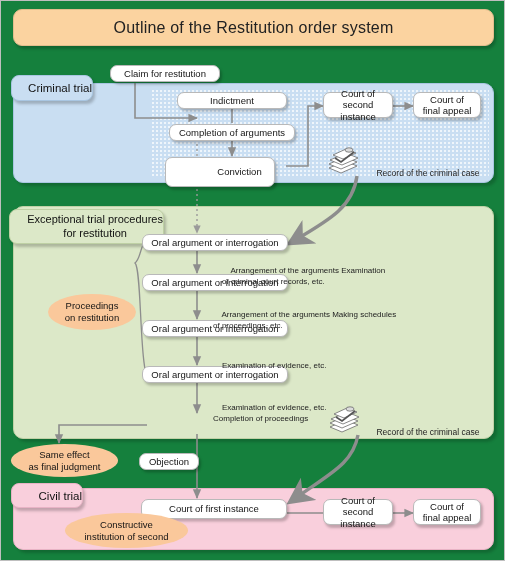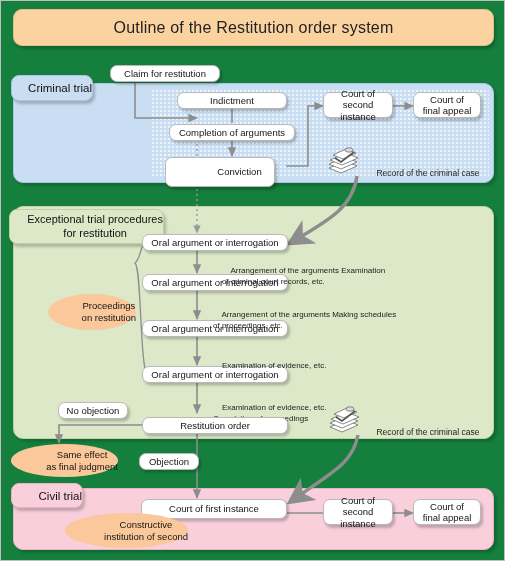--- a/index.html
+++ b/index.html
@@ -41,21 +41,21 @@
      background:#f9cfdc;border:1px solid #e8b3c5;font-size:11.5px;color:#111;padding-left:16px;}
 
   
   .box{position:absolute;background:#ffffff;border:1px solid #b9b9b9;border-radius:7px;
        box-sizing:border-box;box-shadow:2px 2.5px 2.5px rgba(0,0,0,.22);
        display:flex;align-items:center;justify-content:center;text-align:center;
        font-size:9.5px;color:#141414;line-height:1.18;padding:0 3px;}
 
   
   .ellipse{position:absolute;background:#fac89b;border-radius:50%;
-       display:flex;align-items:center;justify-content:flex-end;text-align:center;
+       display:flex;align-items:center;justify-content:center;text-align:center;
        font-size:9.5px;color:#141414;line-height:1.25;}
 
   
   .note{position:absolute;font-size:8px;color:#222;line-height:1.3;white-space:pre;}
 
   
   #wires{position:absolute;left:0;top:0;width:505px;height:561px;pointer-events:none;}
 </style>
 </head>
 <body>
@@ -197,27 +197,21 @@
   <div class="note" style="left:212px;top:392px;">
     <span>Examination of evidence, etc.
 Completion of proceedings</span>
   </div>
 
   <div class="ellipse" style="left:47px;top:293px;width:88px;height:36px;">
     <span style="white-space:pre-line">Proceedings
 on restitution</span>
   </div>
 
-  <div class="box" style="left:57px;top:401px;width:70px;height:17px;">
-    <span>No objection</span>
-  </div>
-
-  <div class="box" style="left:141px;top:416px;width:146px;height:17px;">
-    <span>Restitution order</span>
-  </div>
+
 
   <div style="position:absolute;left:325px;top:404px;width:36px;height:30px;">
     <svg width="36" height="30" viewBox="0 0 36 30">
       <g stroke="#6b6b6b" stroke-width=".8" fill="#ffffff">
         <path d="M4,22 L16,27 L32,20 L20,15 z"></path>
         <path d="M4,18 L16,23 L32,16 L20,11 z"></path>
         <path d="M5,14 L17,19 L33,12 L21,7 z"></path>
         <path d="M8,9 L18,13 L31,7 L21,3 z"></path>
       </g>
       <path d="M10,12 L16,16 L29,6" stroke="#555" stroke-width="1.6" fill="none"></path>

